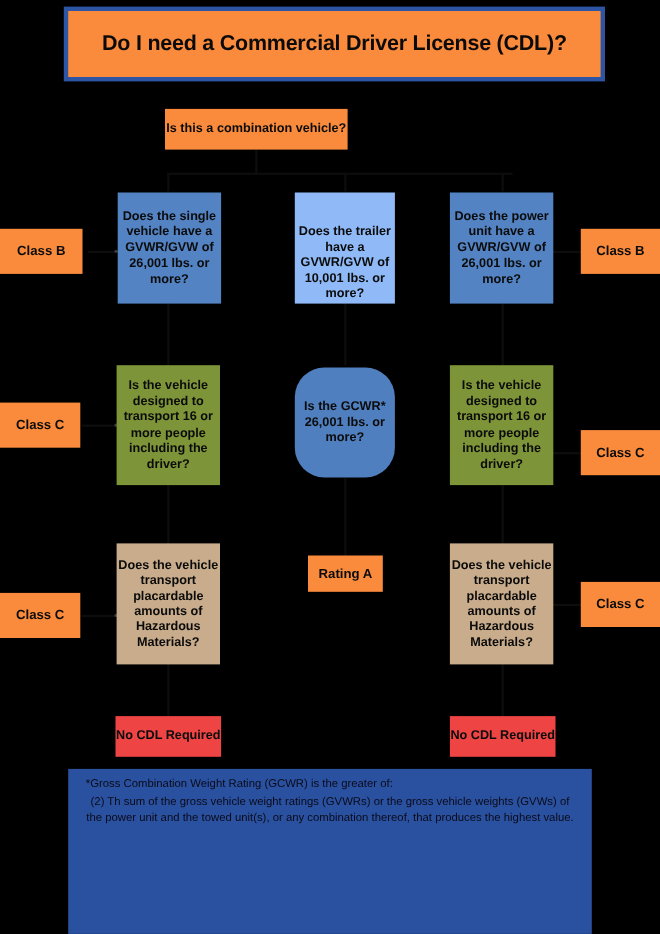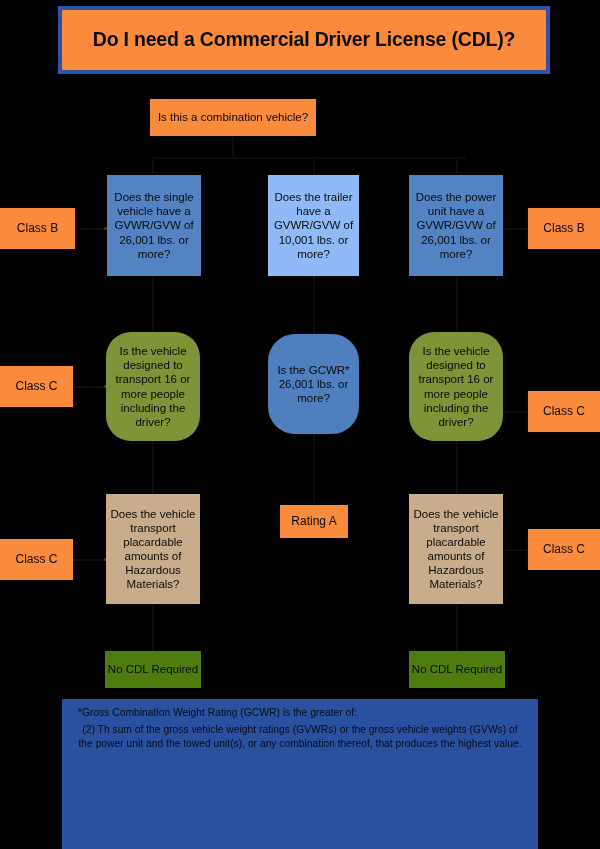--- a/index.html
+++ b/index.html
@@ -47,29 +47,30 @@
   .node {
     position: absolute;
     box-sizing: border-box;
     display: flex;
     align-items: center;
     justify-content: center;
     text-align: center;
     color: #0b0b0b;
     line-height: 1.22;
     padding: 2px 0;
+    font-weight: bold;
   }
   .node .lbl { display: block; width: 100%; }
   .orange { background: #FA8B3C; }
   .blue-dark { background: #5383C3; }
   .blue-light { background: #8FBAF7; }
   .blue-mid { background: #4F7FBE; border-radius: 27px; }
-  .olive { background: #7E9438; border-radius: 25px; }
+  .olive { background: #7E9438; }
   .tan { background: #C8AC8B; }
-  .gray { background: #4d7c0f; }
+  .gray { background: #ef4444; }
 
   .decision { font-size: 11.5px; }
   .terminal { font-size: 12px; }
   .small-terminal { font-size: 11.5px; }
 
   
   .conn {
     position: absolute;
     background: #0d0d0d;
   }
@@ -153,21 +154,21 @@
   </div>
 
   <div class="node orange terminal" style="left:0px; top:208px; width:75px; height:41px;">
     <span class="lbl">Class B</span>
   </div>
 
   <div class="node blue-dark decision" style="left:107px; top:175px; width:94px; height:101px;">
     <span class="lbl">Does the single vehicle have a GVWR/GVW of 26,001 lbs. or more?</span>
   </div>
 
-  <div class="node blue-light decision" style="left:268px; top:175px; width:91px; height:101px;">
+  <div class="node blue-light decision" style="left:268px; top:175px; width:91px; height:101px;align-items:flex-end;">
     <span class="lbl">Does the trailer have a GVWR/GVW of 10,001 lbs. or more?</span>
   </div>
 
   <div class="node blue-dark decision" style="left:409px; top:175px; width:94px; height:101px;justify-content:flex-end;">
     <span class="lbl">Does the power unit have a GVWR/GVW of 26,001 lbs. or more?</span>
   </div>
 
   <div class="node orange terminal" style="left:528px; top:208px; width:72px; height:41px;">
     <span class="lbl">Class B</span>
   </div>

